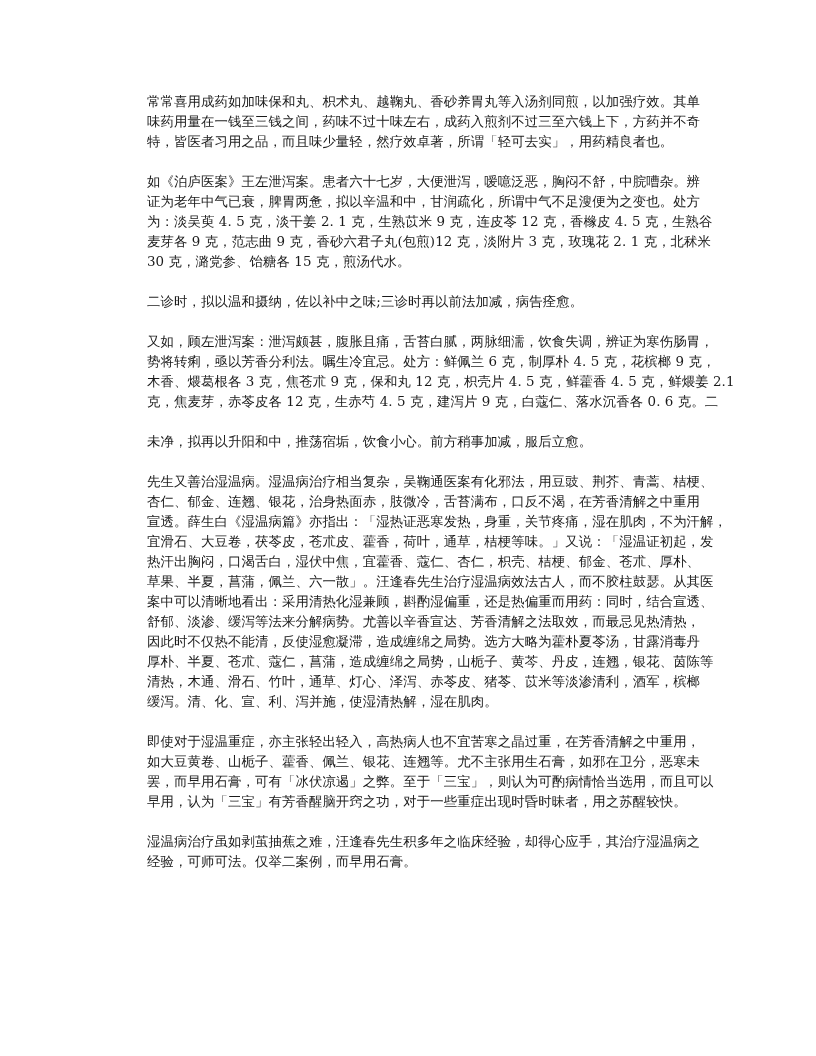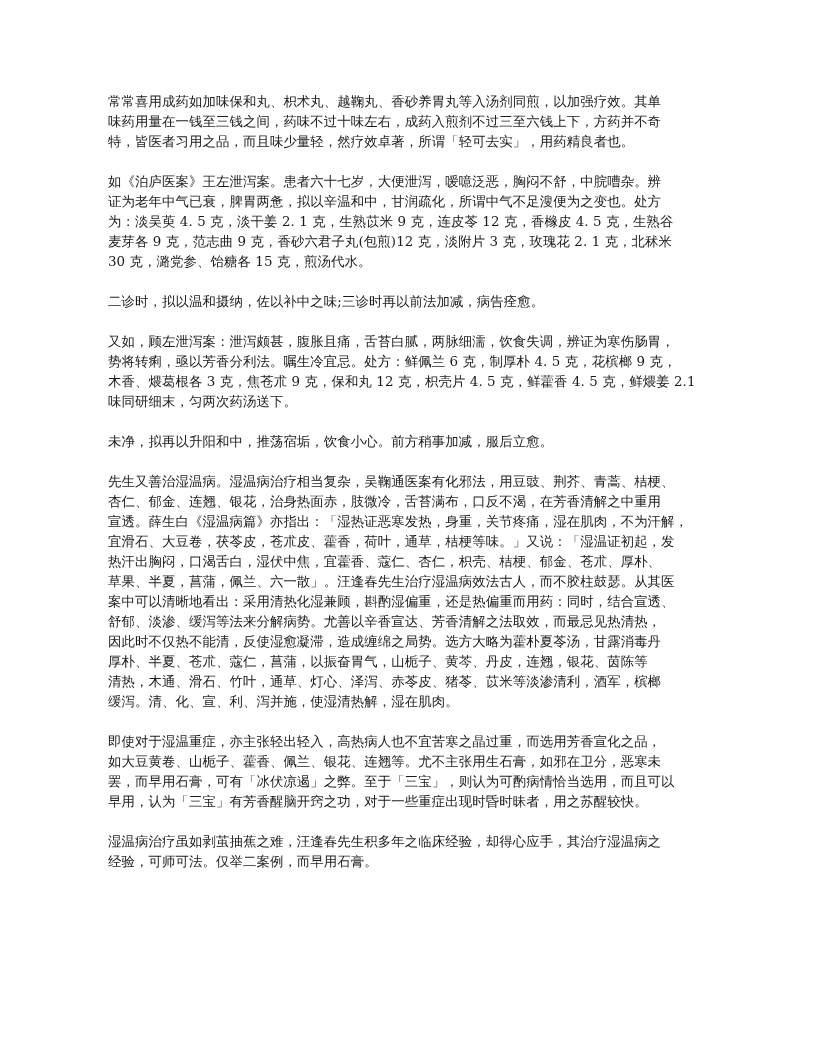--- a/index.html
+++ b/index.html
@@ -24,20 +24,21 @@
     .para {
       margin: 0 0 20px 0;
     }
     .line {
       display: block;
       height: 20px;
       line-height: 20px;
       font-size: 13.4px;
       white-space: nowrap;
       letter-spacing: 0.1px;
+      margin-left: 39px;
     }
   </style>
 </head>
 <body>
 
 <div class="page">
 
   <div class="para">
     <span class="line">常常喜用成药如加味保和丸、枳术丸、越鞠丸、香砂养胃丸等入汤剂同煎，以加强疗效。其单</span>
     <span class="line">味药用量在一钱至三钱之间，药味不过十味左右，成药入煎剂不过三至六钱上下，方药并不奇</span>
@@ -53,45 +54,45 @@
   </div>
 
   <div class="para">
     <span class="line">二诊时，拟以温和摄纳，佐以补中之味;三诊时再以前法加减，病告痊愈。</span>
   </div>
 
   <div class="para">
     <span class="line">又如，顾左泄泻案：泄泻颇甚，腹胀且痛，舌苔白腻，两脉细濡，饮食失调，辨证为寒伤肠胃，</span>
     <span class="line">势将转痢，亟以芳香分利法。嘱生冷宜忌。处方：鲜佩兰 6 克，制厚朴 4. 5 克，花槟榔 9 克，</span>
     <span class="line">木香、煨葛根各 3 克，焦苍朮 9 克，保和丸 12 克，枳壳片 4. 5 克，鲜藿香 4. 5 克，鲜煨姜 2.1</span>
-    <span class="line">味同研细末，匀两次药汤送下。</span>
+    <span class="line">克，焦麦芽，赤苓皮各 12 克，生赤芍 4. 5 克，建泻片 9 克，白蔻仁、落水沉香各 0. 6 克。二</span>
   </div>
 
   <div class="para">
     <span class="line">未净，拟再以升阳和中，推荡宿垢，饮食小心。前方稍事加减，服后立愈。</span>
   </div>
 
 
   <div class="para">
     <span class="line">先生又善治湿温病。湿温病治疗相当复杂，吴鞠通医案有化邪法，用豆豉、荆芥、青蒿、桔梗、</span>
     <span class="line">杏仁、郁金、连翘、银花，治身热面赤，肢微冷，舌苔满布，口反不渴，在芳香清解之中重用</span>
     <span class="line">宣透。薛生白《湿温病篇》亦指出：「湿热证恶寒发热，身重，关节疼痛，湿在肌肉，不为汗解，</span>
     <span class="line">宜滑石、大豆卷，茯苓皮，苍朮皮、藿香，荷叶，通草，桔梗等味。」又说：「湿温证初起，发</span>
     <span class="line">热汗出胸闷，口渴舌白，湿伏中焦，宜藿香、蔻仁、杏仁，枳壳、桔梗、郁金、苍朮、厚朴、</span>
     <span class="line">草果、半夏，菖蒲，佩兰、六一散」。汪逢春先生治疗湿温病效法古人，而不胶柱鼓瑟。从其医</span>
     <span class="line">案中可以清晰地看出：采用清热化湿兼顾，斟酌湿偏重，还是热偏重而用药：同时，结合宣透、</span>
     <span class="line">舒郁、淡渗、缓泻等法来分解病势。尤善以辛香宣达、芳香清解之法取效，而最忌见热清热，</span>
     <span class="line">因此时不仅热不能清，反使湿愈凝滞，造成缠绵之局势。选方大略为藿朴夏苓汤，甘露消毒丹</span>
-    <span class="line">厚朴、半夏、苍朮、蔻仁，菖蒲，以振奋胃气，山栀子、黄芩、丹皮，连翘，银花、茵陈等</span>
+    <span class="line">厚朴、半夏、苍朮、蔻仁，菖蒲，造成缠绵之局势，山栀子、黄芩、丹皮，连翘，银花、茵陈等</span>
     <span class="line">清热，木通、滑石、竹叶，通草、灯心、泽泻、赤苓皮、猪苓、苡米等淡渗清利，酒军，槟榔</span>
     <span class="line">缓泻。清、化、宣、利、泻并施，使湿清热解，湿在肌肉。</span>
   </div>
 
   <div class="para">
-    <span class="line">即使对于湿温重症，亦主张轻出轻入，高热病人也不宜苦寒之晶过重，而选用芳香宣化之品，</span>
+    <span class="line">即使对于湿温重症，亦主张轻出轻入，高热病人也不宜苦寒之晶过重，在芳香清解之中重用，</span>
     <span class="line">如大豆黄卷、山栀子、藿香、佩兰、银花、连翘等。尤不主张用生石膏，如邪在卫分，恶寒未</span>
     <span class="line">罢，而早用石膏，可有「冰伏凉遏」之弊。至于「三宝」，则认为可酌病情恰当选用，而且可以</span>
     <span class="line">早用，认为「三宝」有芳香醒脑开窍之功，对于一些重症出现时昏时昧者，用之苏醒较快。</span>
   </div>
 
   <div class="para">
     <span class="line">湿温病治疗虽如剥茧抽蕉之难，汪逢春先生积多年之临床经验，却得心应手，其治疗湿温病之</span>
     <span class="line">经验，可师可法。仅举二案例，而早用石膏。</span>
   </div>
 

